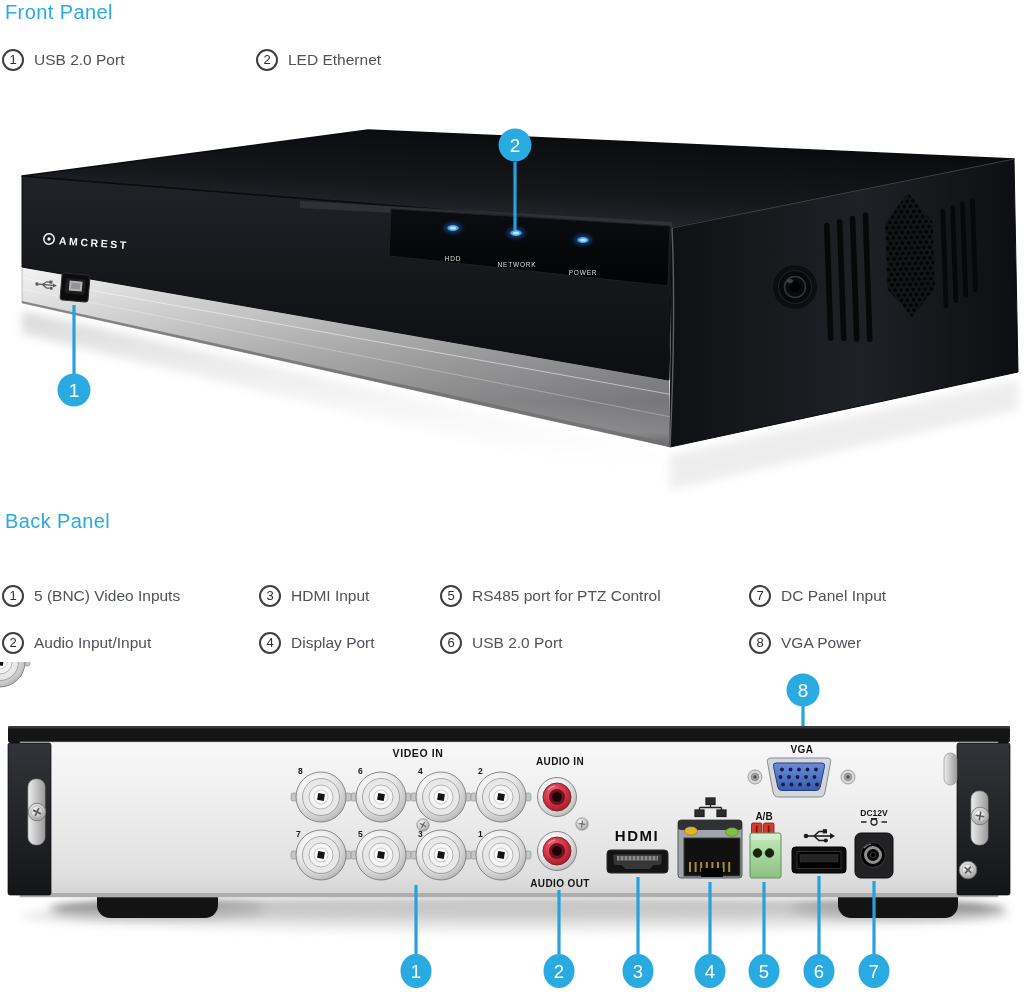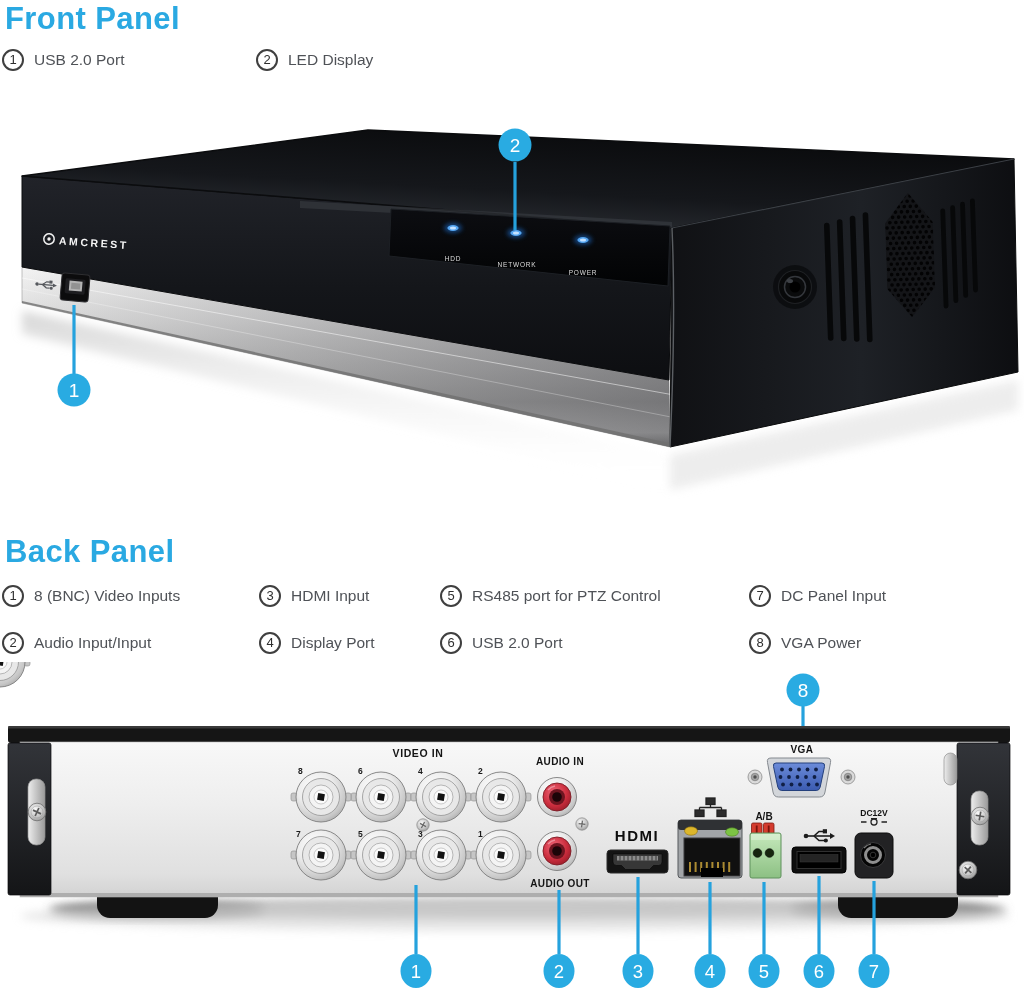--- a/index.html
+++ b/index.html
@@ -1,21 +1,21 @@
 <!DOCTYPE html>
 <html><head>
 <meta charset="utf-8">
 <style>
   html,body{margin:0;padding:0;}
   body{
     width:1024px;height:992px;position:relative;background:#ffffff;
     font-family:"Liberation Sans",sans-serif;overflow:hidden;
   }
   .sec-title{
-    position:absolute;font-size:31px;font-weight:bold;color:#2aa9e2;
+    position:absolute;font-size:20px;font-weight:normal;color:#2aa9e2;
     letter-spacing:.4px;white-space:nowrap;
   }
   .legend-item{
     position:absolute;display:flex;align-items:center;height:23px;gap:10px;
     color:#4f5257;font-size:15.5px;white-space:nowrap;
   }
   .lnum{
     width:22px;height:22px;border:2px solid #3f3f3f;border-radius:50%;
     display:flex;align-items:center;justify-content:center;
     font-size:13px;color:#2e2e2e;box-sizing:border-box;flex:none;font-weight:500;
@@ -29,21 +29,21 @@
 <body>
 
 <div class="sec-title" style="left:5px;top:1px;">Front Panel</div>
 
 <div class="legend-item" style="left:2px;top:48px;">
   <span class="lnum">1</span>
   <span>USB 2.0 Port</span>
 </div>
 <div class="legend-item" style="left:256px;top:48px;">
   <span class="lnum">2</span>
-  <span>LED Display</span>
+  <span>LED Ethernet</span>
 </div>
 
 <svg style="top:118px;" width="1024" height="392" viewBox="0 0 1024 392">
   <defs>
     <linearGradient id="gTop" x1="0" y1="1" x2="0.55" y2="0">
       <stop offset="0" stop-color="#35393f"></stop>
         <stop offset="0.5" stop-color="#15171b"></stop>
         <stop offset="1" stop-color="#0a0b0d"></stop>
     </linearGradient>
     <linearGradient id="gFront" x1="0" y1="0" x2="0" y2="1">
@@ -213,25 +213,25 @@
     <text x="74" y="278.5" font-size="19" class="callout-num">1</text>
   </g>
 
   <g>
     <line x1="515" y1="44" x2="515" y2="112" stroke="#25a2dd" stroke-width="3.2"></line>
     <circle cx="515" cy="27" r="16.5" fill="#29abe2"></circle>
     <text x="515" y="33.5" font-size="19" class="callout-num">2</text>
   </g>
 </svg>
 
-<div class="sec-title" style="left:5px;top:534px;">Back Panel</div>
+<div class="sec-title" style="left:5px;top:510px;">Back Panel</div>
 
 <div class="legend-item" style="left:2px;top:584px;">
   <span class="lnum">1</span>
-  <span>8 (BNC) Video Inputs</span>
+  <span>5 (BNC) Video Inputs</span>
 </div>
 <div class="legend-item" style="left:2px;top:631px;">
   <span class="lnum">2</span>
   <span>Audio Input/Input</span>
 </div>
 <div class="legend-item" style="left:259px;top:584px;">
   <span class="lnum">3</span>
   <span>HDMI Input</span>
 </div>
 <div class="legend-item" style="left:259px;top:631px;">

